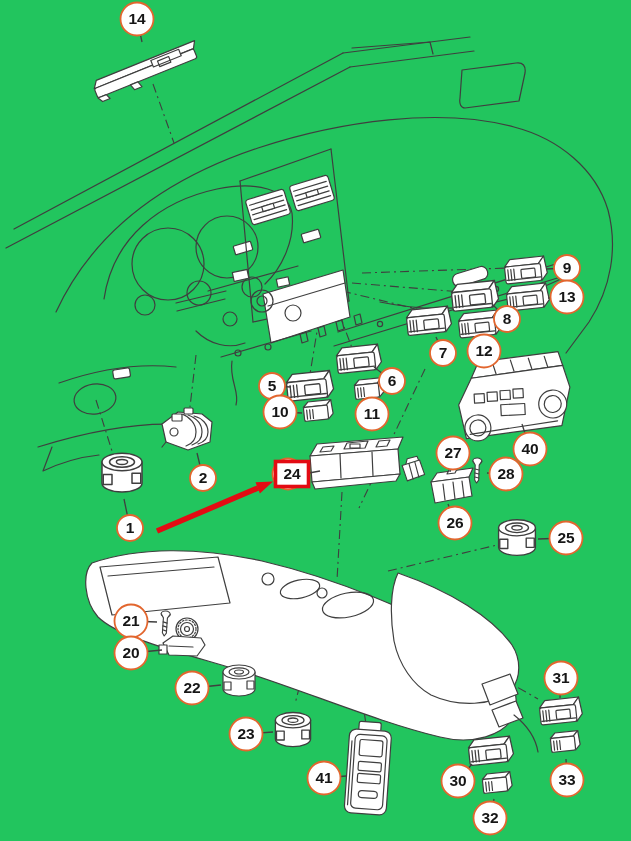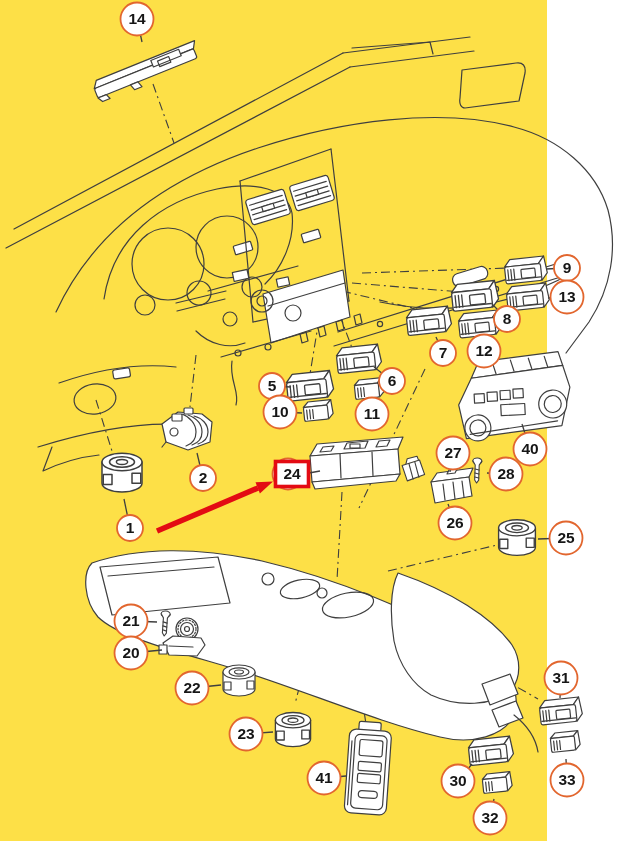--- a/index.html
+++ b/index.html
@@ -1,20 +1,20 @@
 <!DOCTYPE html>
 <html style="--line: #3f3f3f; --ring: #e2662e; --hl: #e30b13;"><head>
 <meta charset="utf-8">
 <style>
   html,body{margin:0;padding:0}
   body{
     width:631px;height:841px;background:#ffffff;overflow:hidden;
     font-family:"Liberation Sans", sans-serif;
   }
-  .stage{position:relative;width:547px;height:841px;background:#fde047}
+  .stage{position:relative;width:631px;height:841px;background:#22c55e}
   svg{display:block}
   
   .cline{stroke:var(--line,#3f3f3f);stroke-width:1.1;stroke-dasharray:9 4 2 4;fill:none}
   
   .leader{stroke:var(--line,#3f3f3f);stroke-width:1.3;fill:none}
   
   .ring{fill:#ffffff;stroke:var(--ring,#e2662e);stroke-width:1.8}
   .num{font-size:15.5px;font-weight:bold;text-anchor:middle;fill:#161616}
   
   .hlbox{fill:#ffffff;stroke:var(--hl,#e30b13);stroke-width:3.6}

